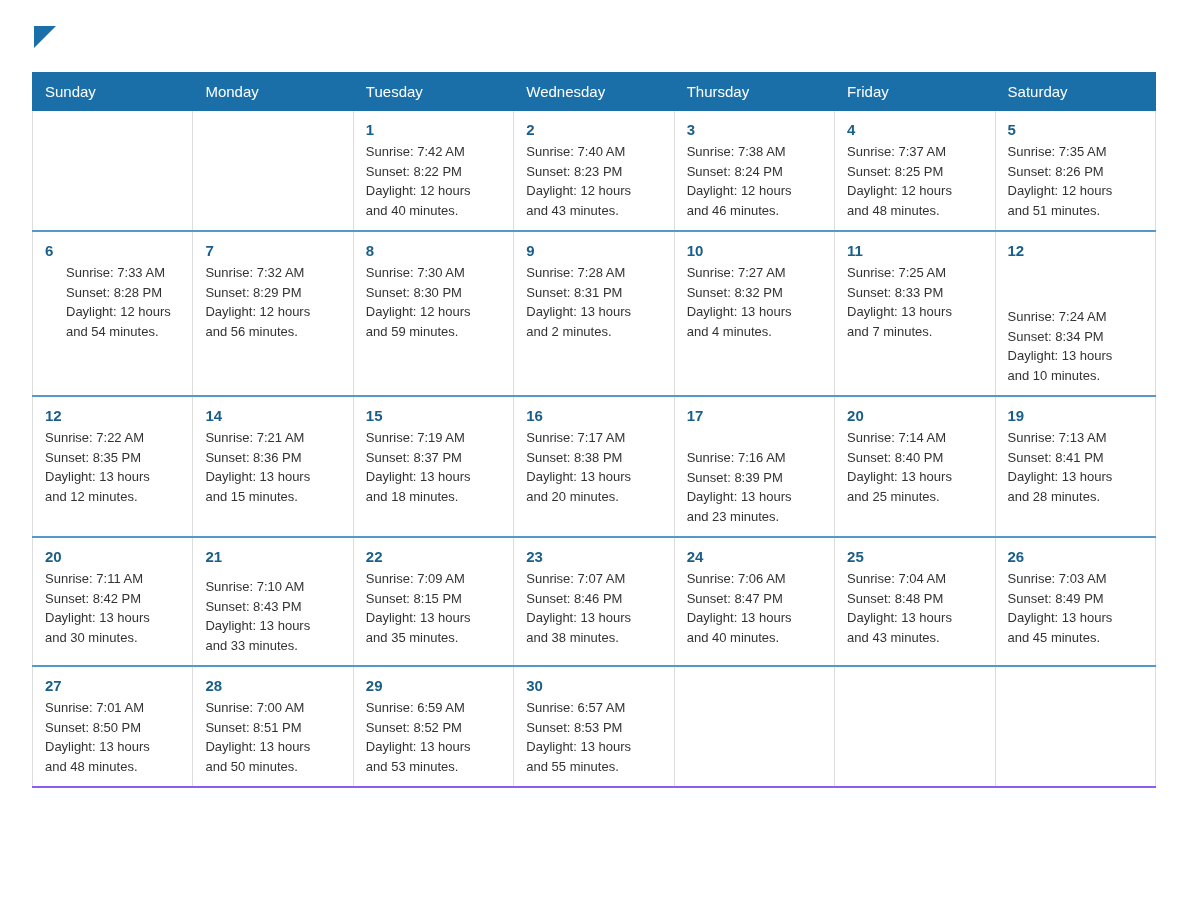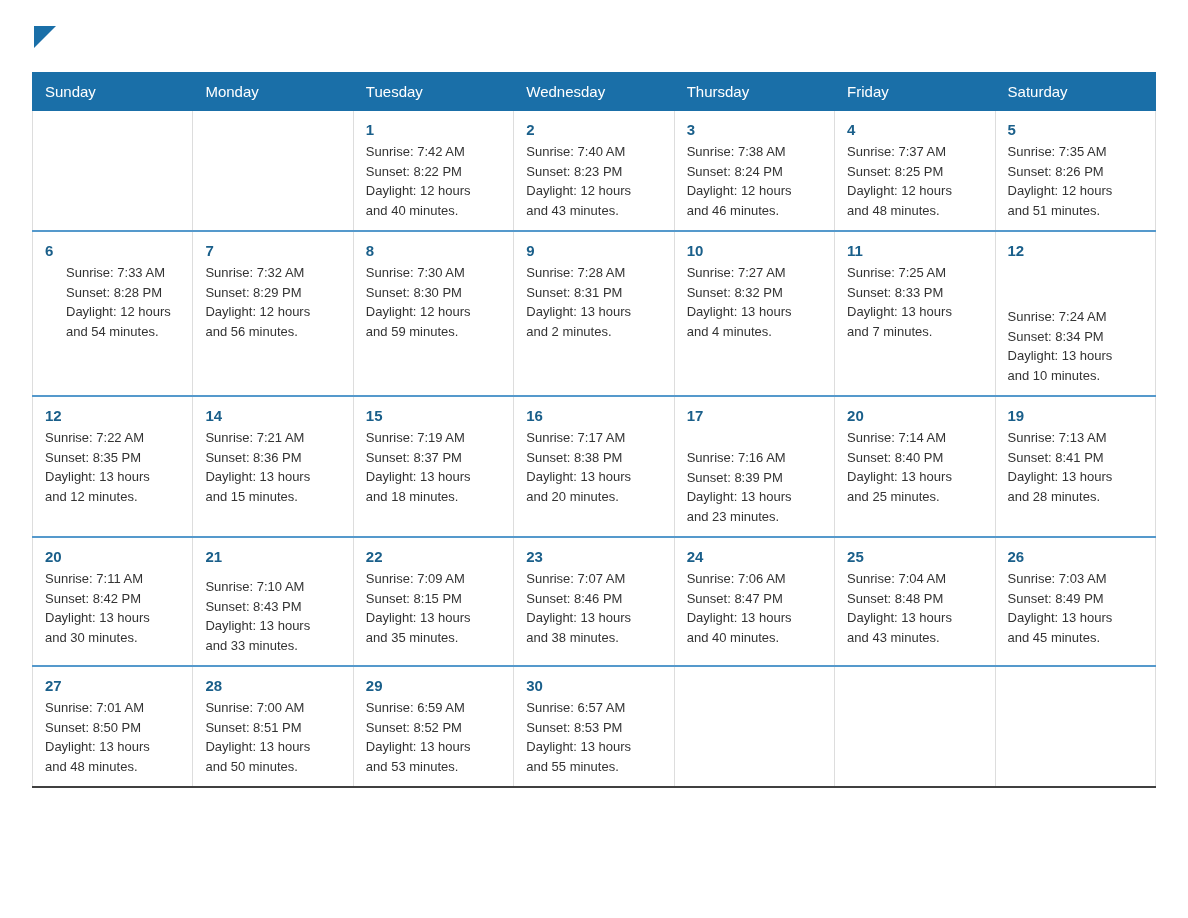--- a/index.html
+++ b/index.html
@@ -91,21 +91,21 @@
     }
     .day-info {
       font-size: 13px;
       line-height: 1.5;
       color: #333;
     }
     .empty-cell {
       background: #fff;
     }
     .calendar tbody tr:last-child {
-      border-bottom: 2px solid #404040;
+      border-bottom: 2px solid #8b5cf6;
     }
   </style>
 </head>
 <body>
 
 <div class="header">
   <div class="logo">
     <div class="logo-wrapper">
       <div class="logo-top">
         <span class="logo-text-general"></span>

